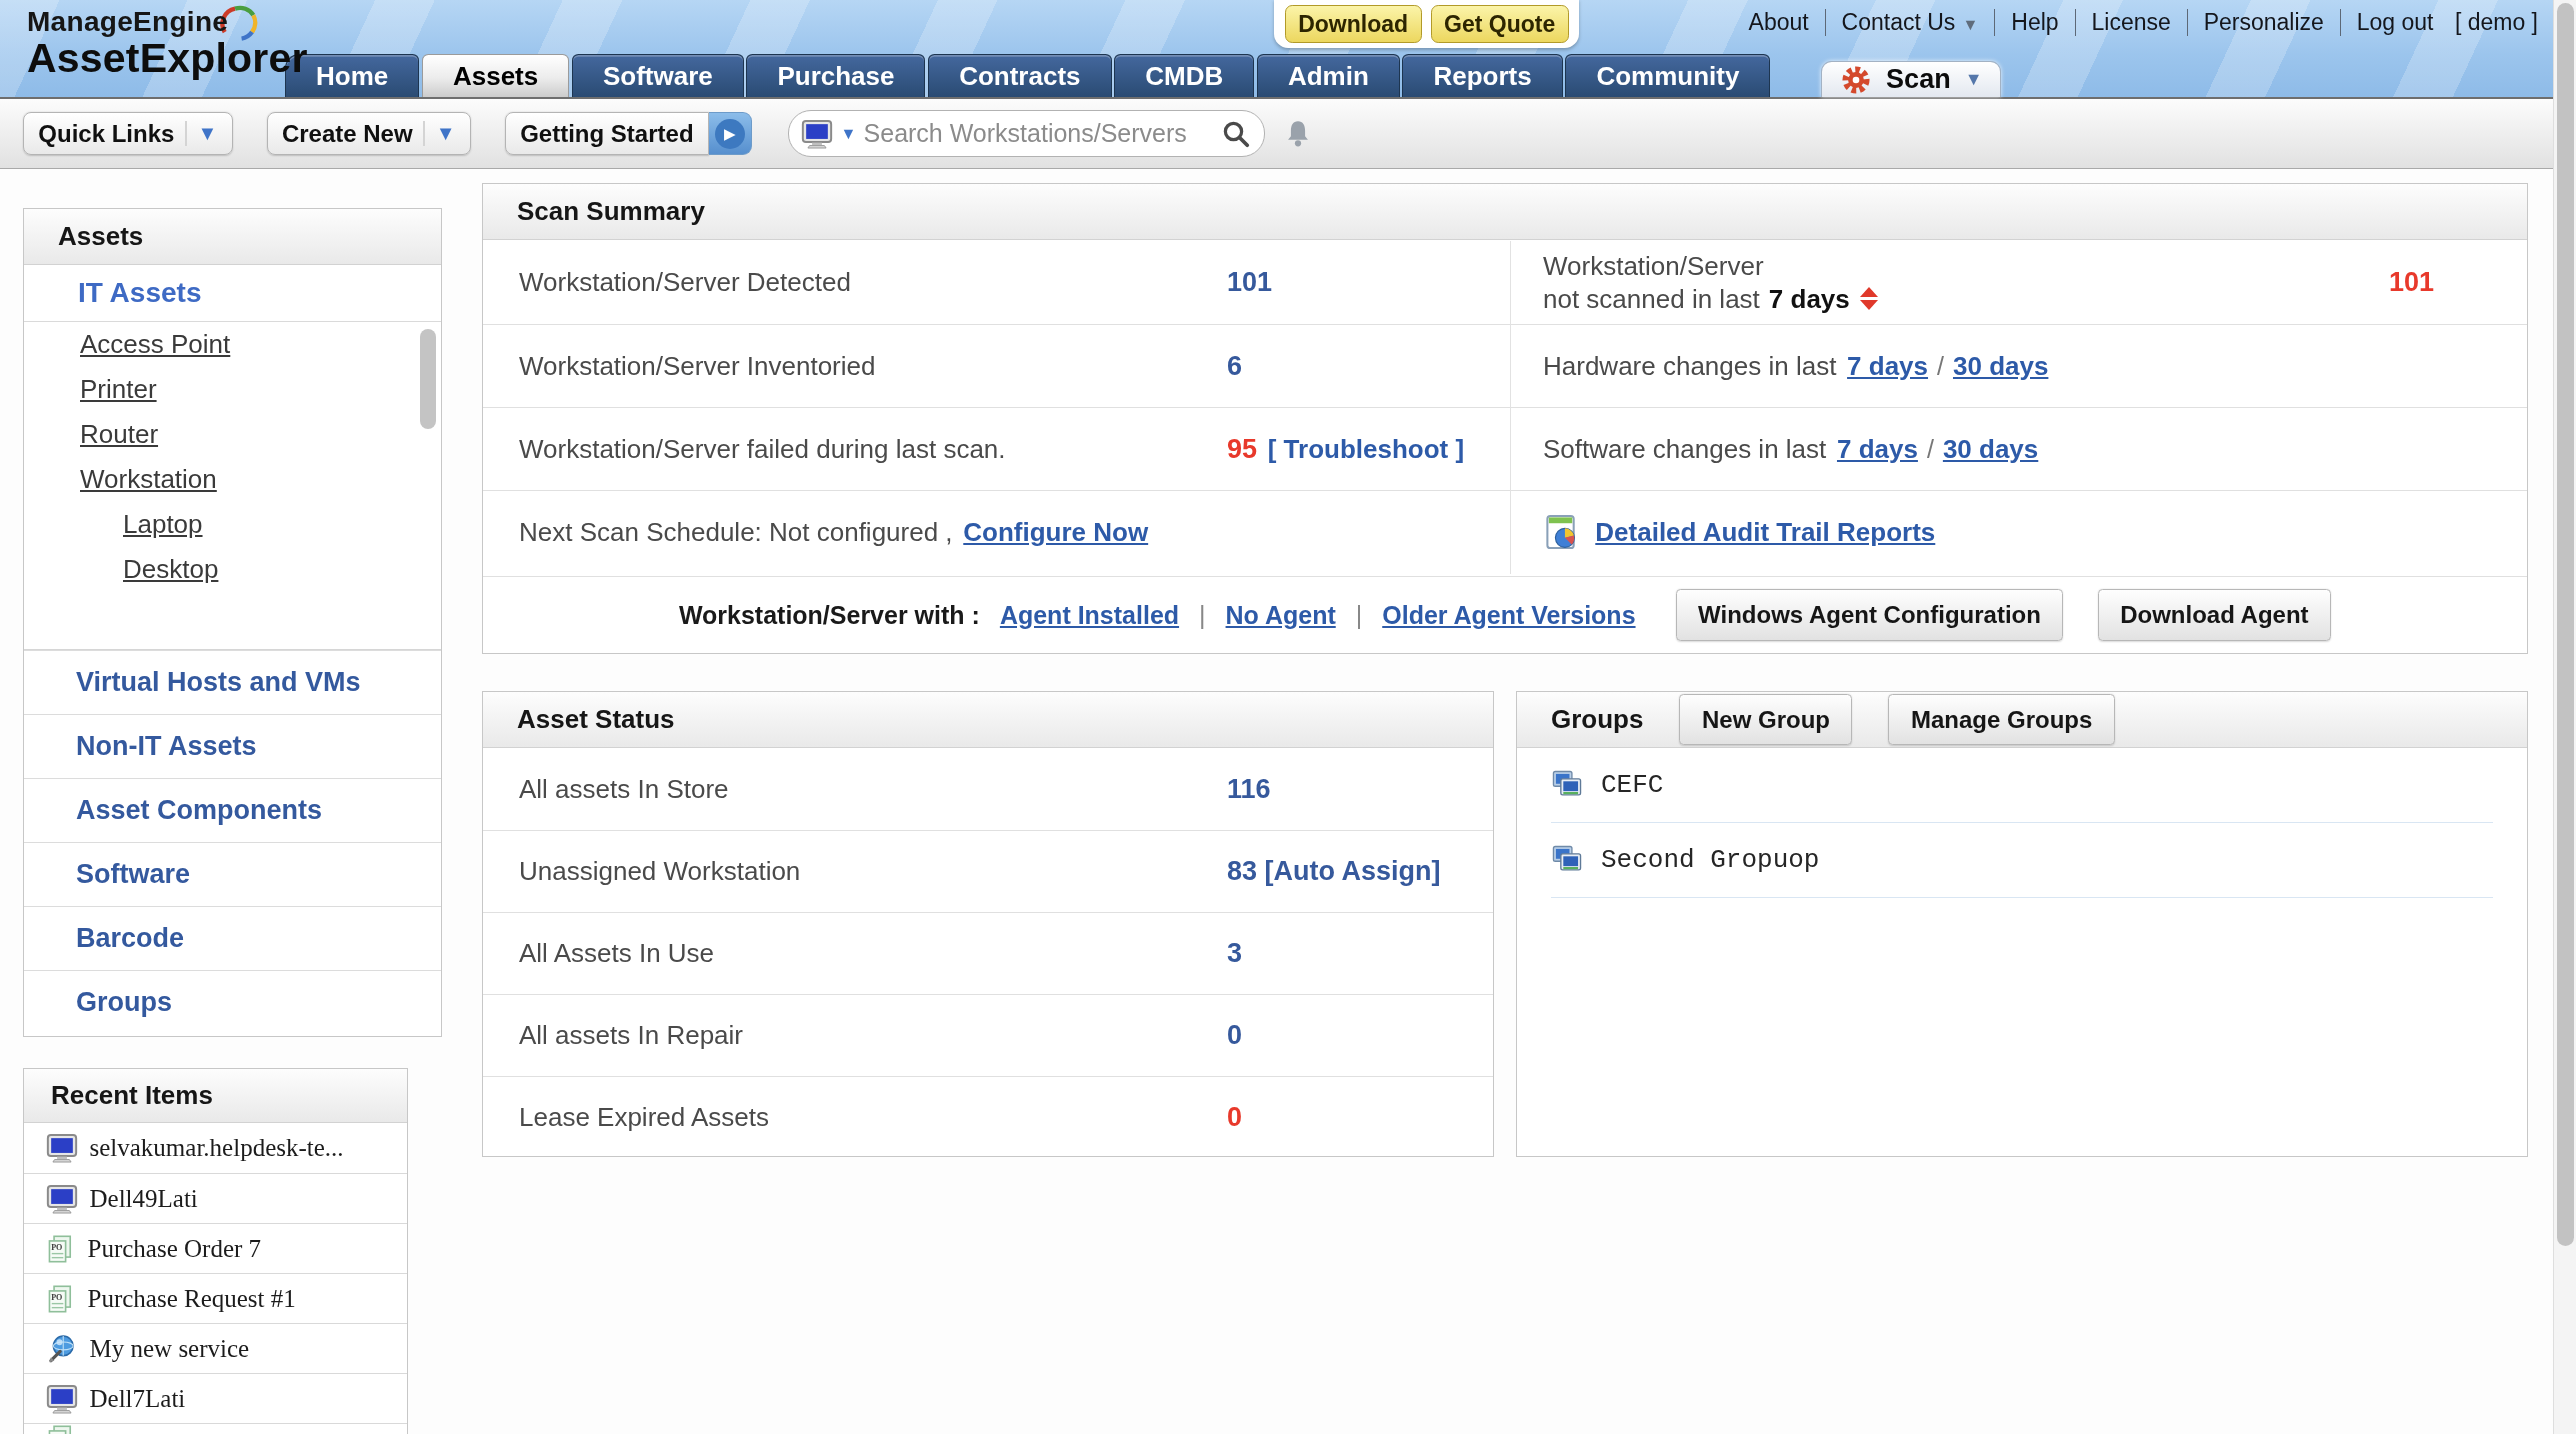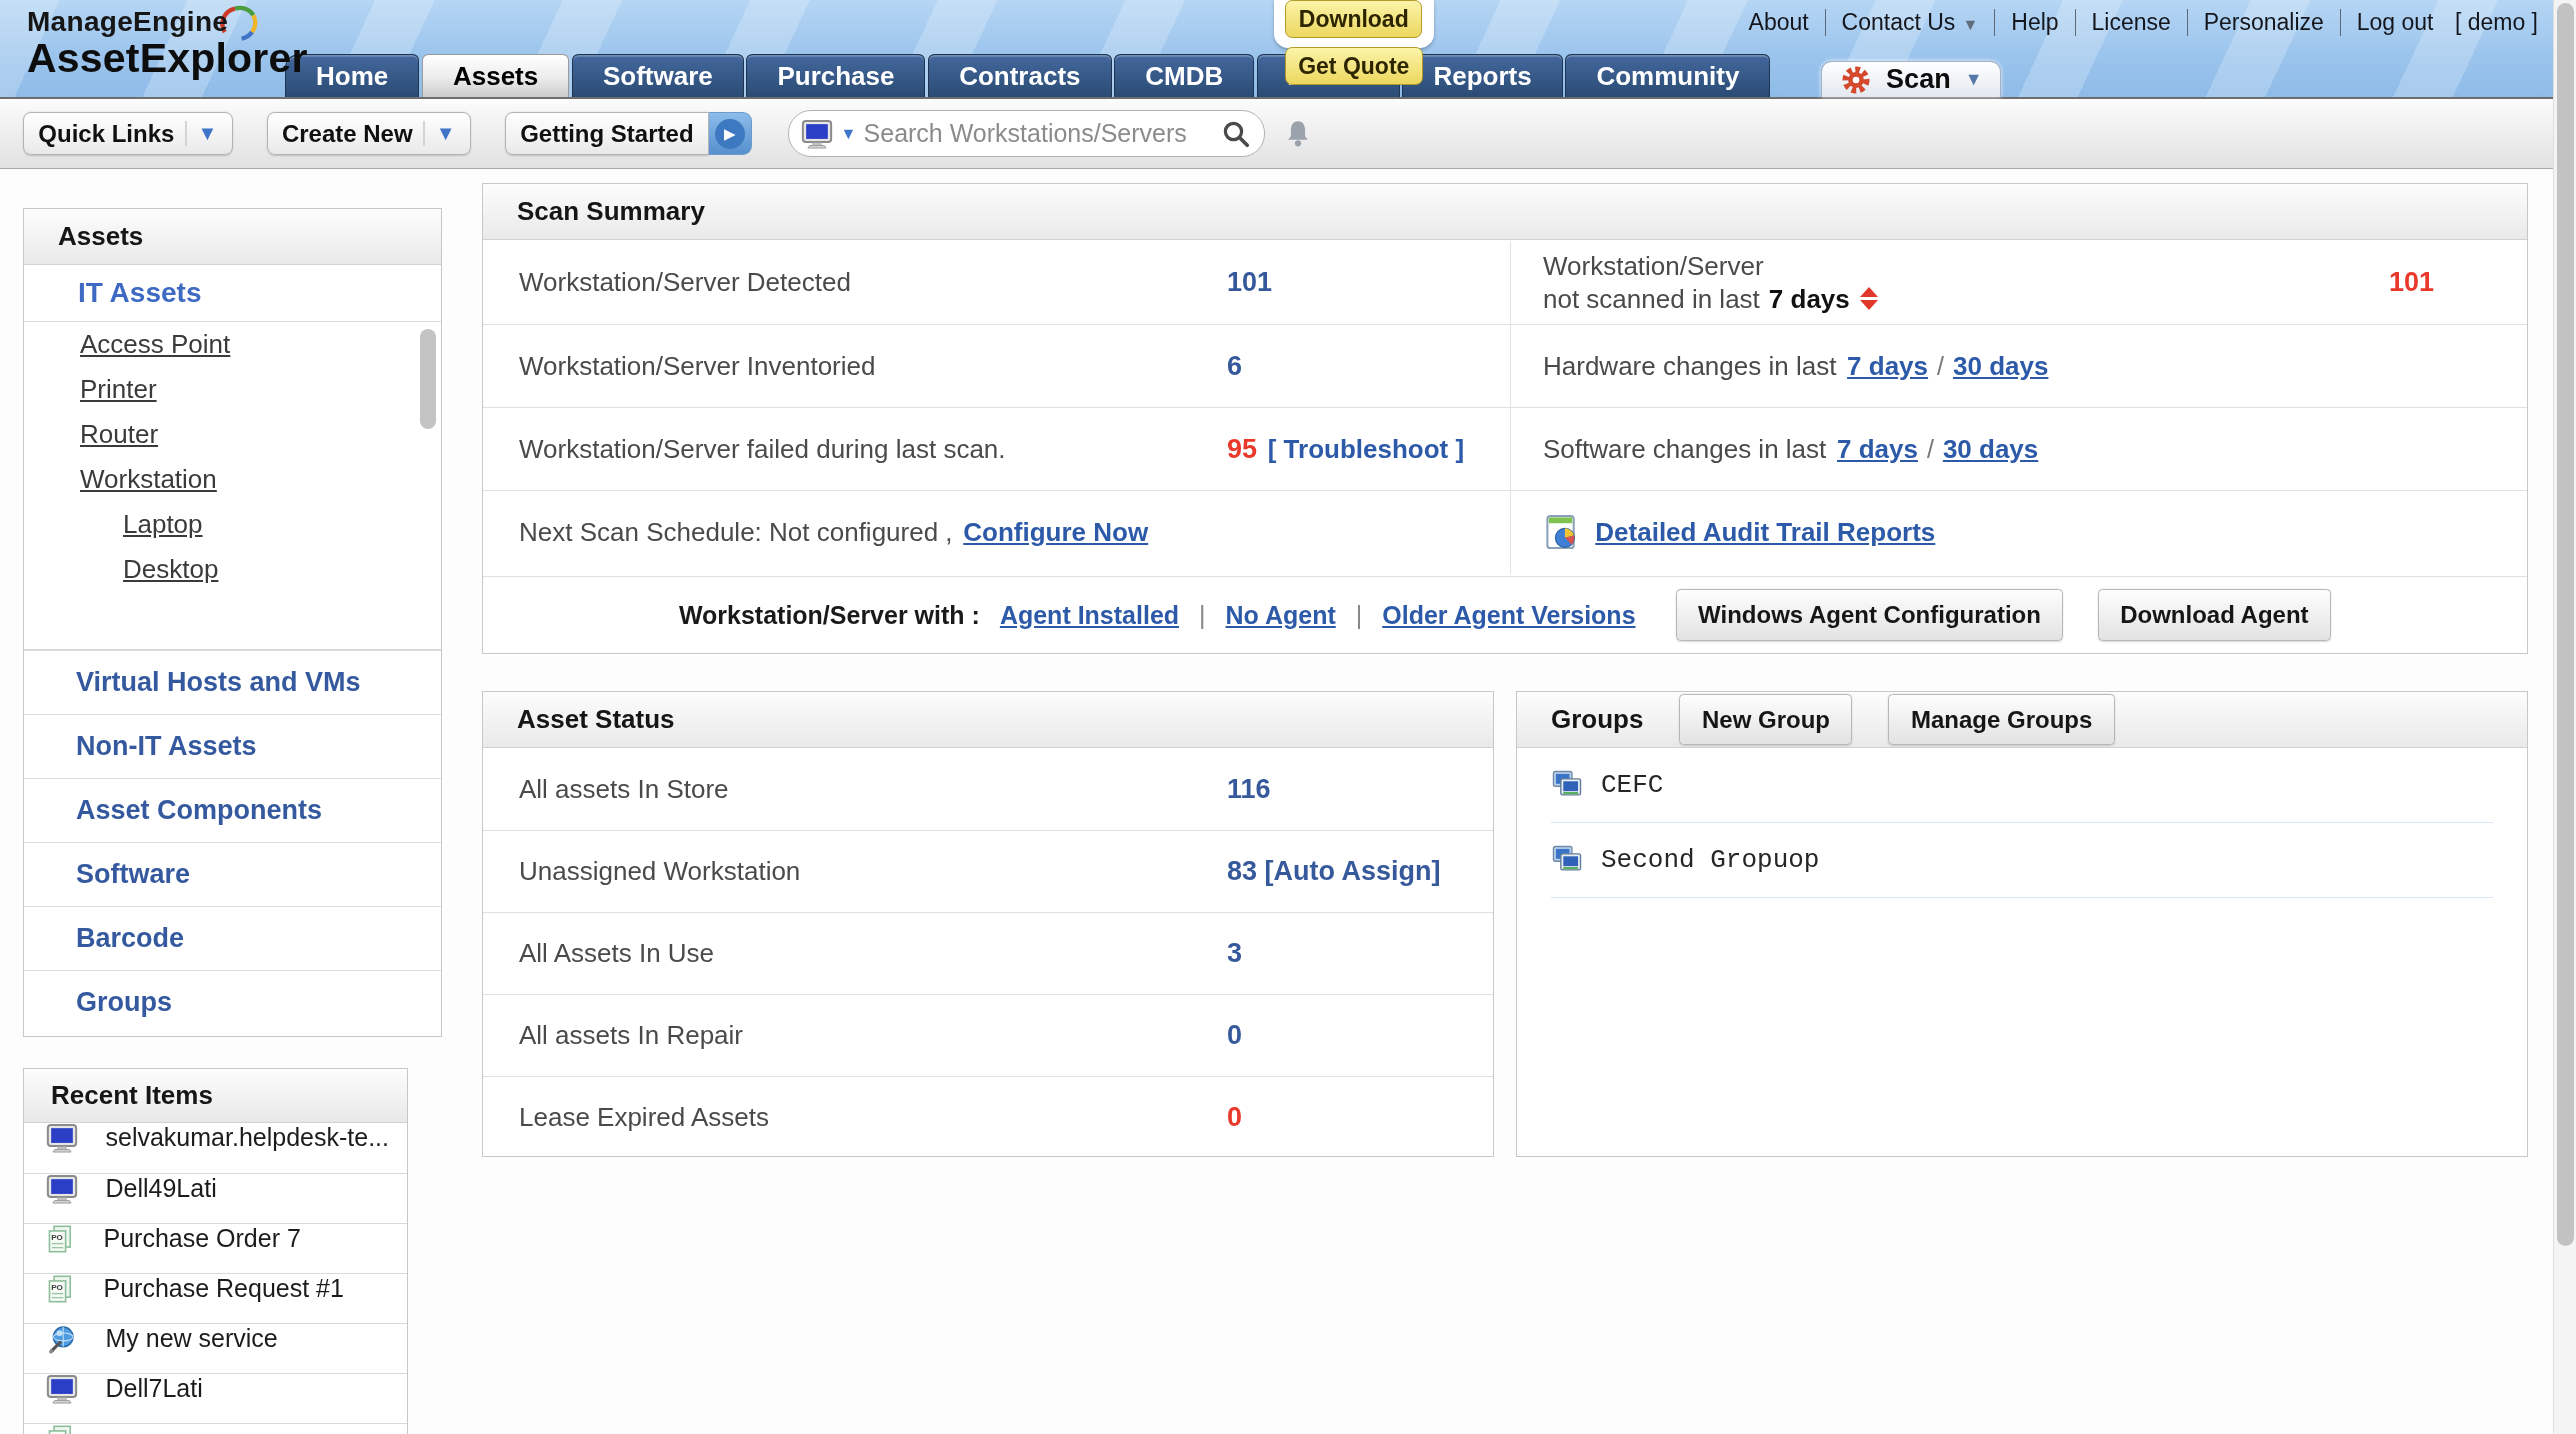--- a/index.html
+++ b/index.html
@@ -11,21 +11,21 @@
          background:linear-gradient(180deg,#b6d6f4,#9cc5ed 55%,#8ebbe8); overflow:visible; }
   .hdr-streaks { position:absolute; inset:0;
          background:repeating-linear-gradient(115deg, rgba(255,255,255,.22) 0 54px, rgba(255,255,255,0) 54px 170px); }
   .logo { position:absolute; left:27px; top:7.2px; line-height:1.05; z-index:3; }
   .logo-me { font-size:28px; font-weight:bold; color:#161616; letter-spacing:0.3px; position:relative; z-index:2; }
   .logo-ae { font-size:41px; font-weight:bold; color:#0d0d0d; letter-spacing:0.2px; position:relative; z-index:2; }
   .logo-swirl { position:absolute; left:186px; top:-10.7px; z-index:1; }
 
   .quote-pill { position:absolute; left:1274px; top:0; height:48px; background:#fff;
         border-radius:0 0 14.3px 14.3px; display:flex; align-items:center; gap:9px; padding:0 10.7px;
-        box-shadow:0 1.8px 3.6px rgba(0,0,0,.25); z-index:4;flex-direction:column; }
+        box-shadow:0 1.8px 3.6px rgba(0,0,0,.25); z-index:4; }
   .btn-yellow { background:linear-gradient(#fbf4a9,#ecd75f); border:1.8px solid #b29a28; border-radius:7.2px;
         font-weight:bold; font-size:23px; color:#2d2500; padding:4.5px 12.5px; cursor:pointer; white-space:nowrap; }
 
   .hdr-menu { position:absolute; right:38px; top:9px; display:flex; align-items:center;
         font-size:23px; color:#14161c; z-index:3; }
   .hdr-menu .itm { padding:0 16px; white-space:nowrap; cursor:pointer; }
   .hdr-menu .sep { width:0.9px; height:27px; background:#5d6876; }
   .hdr-menu .user { padding-left:5.4px; font-weight:normal; }
   .dd-arrow { color:#5f6c7c; font-size:16px; margin-left:7.2px; }
 
@@ -82,21 +82,21 @@
   .asset-link-row { height:45px; display:flex; align-items:center; padding-left:56px; }
   .asset-link-row.indent { padding-left:99px; }
   .asset-link-row a { color:#3a3a3a; font-size:26px; text-decoration:underline; cursor:pointer; }
   .sb-thumb { position:absolute; right:5.4px; top:7.2px; width:16px; height:100px; background:#c4c4c4; border-radius:9px; }
   .side-section { height:64px; display:flex; align-items:center; padding-left:52px; border-top:1.8px solid #dcdcdc; }
   .side-section:first-of-type { border-top:none; }
   .side-section a { color:#34599e; font-weight:bold; font-size:27px; text-decoration:none; cursor:pointer; }
 
   .recent-panel { left:23px; top:1068px; width:385px; height:373px; overflow:hidden; }
   .recent-panel .panel-header { height:54px; padding:0 27px;align-items:center; }
-  .recent-row { height:50px; display:flex; align-items:flex-start; gap:28px; padding-left:21.5px; cursor:pointer; }
+  .recent-row { height:50px; display:flex; align-items:center; gap:12px; padding-left:21.5px; cursor:pointer;font-family:Liberation Serif, serif; }
   .recent-row + .recent-row { border-top:1.8px solid #d9d9d9; }
   .recent-row .lbl { font-size:25px; color:#1c1c1c; white-space:nowrap; }
   .recent-partial { height:18px; overflow:hidden; border-top:1.8px solid #d9d9d9; padding-left:21.5px; }
 
   
   .scan-panel { left:482px; top:183px; width:2046px; height:471px; }
   .ss-cols { position:absolute; top:57px; left:0; right:0; bottom:79px; display:flex; }
   .ss-left { width:1027px; }
   .ss-right { flex:1; border-left:1.8px solid #e2e2e2; }
   .stat-row { height:83px; display:flex; align-items:center; padding-left:36px; }

